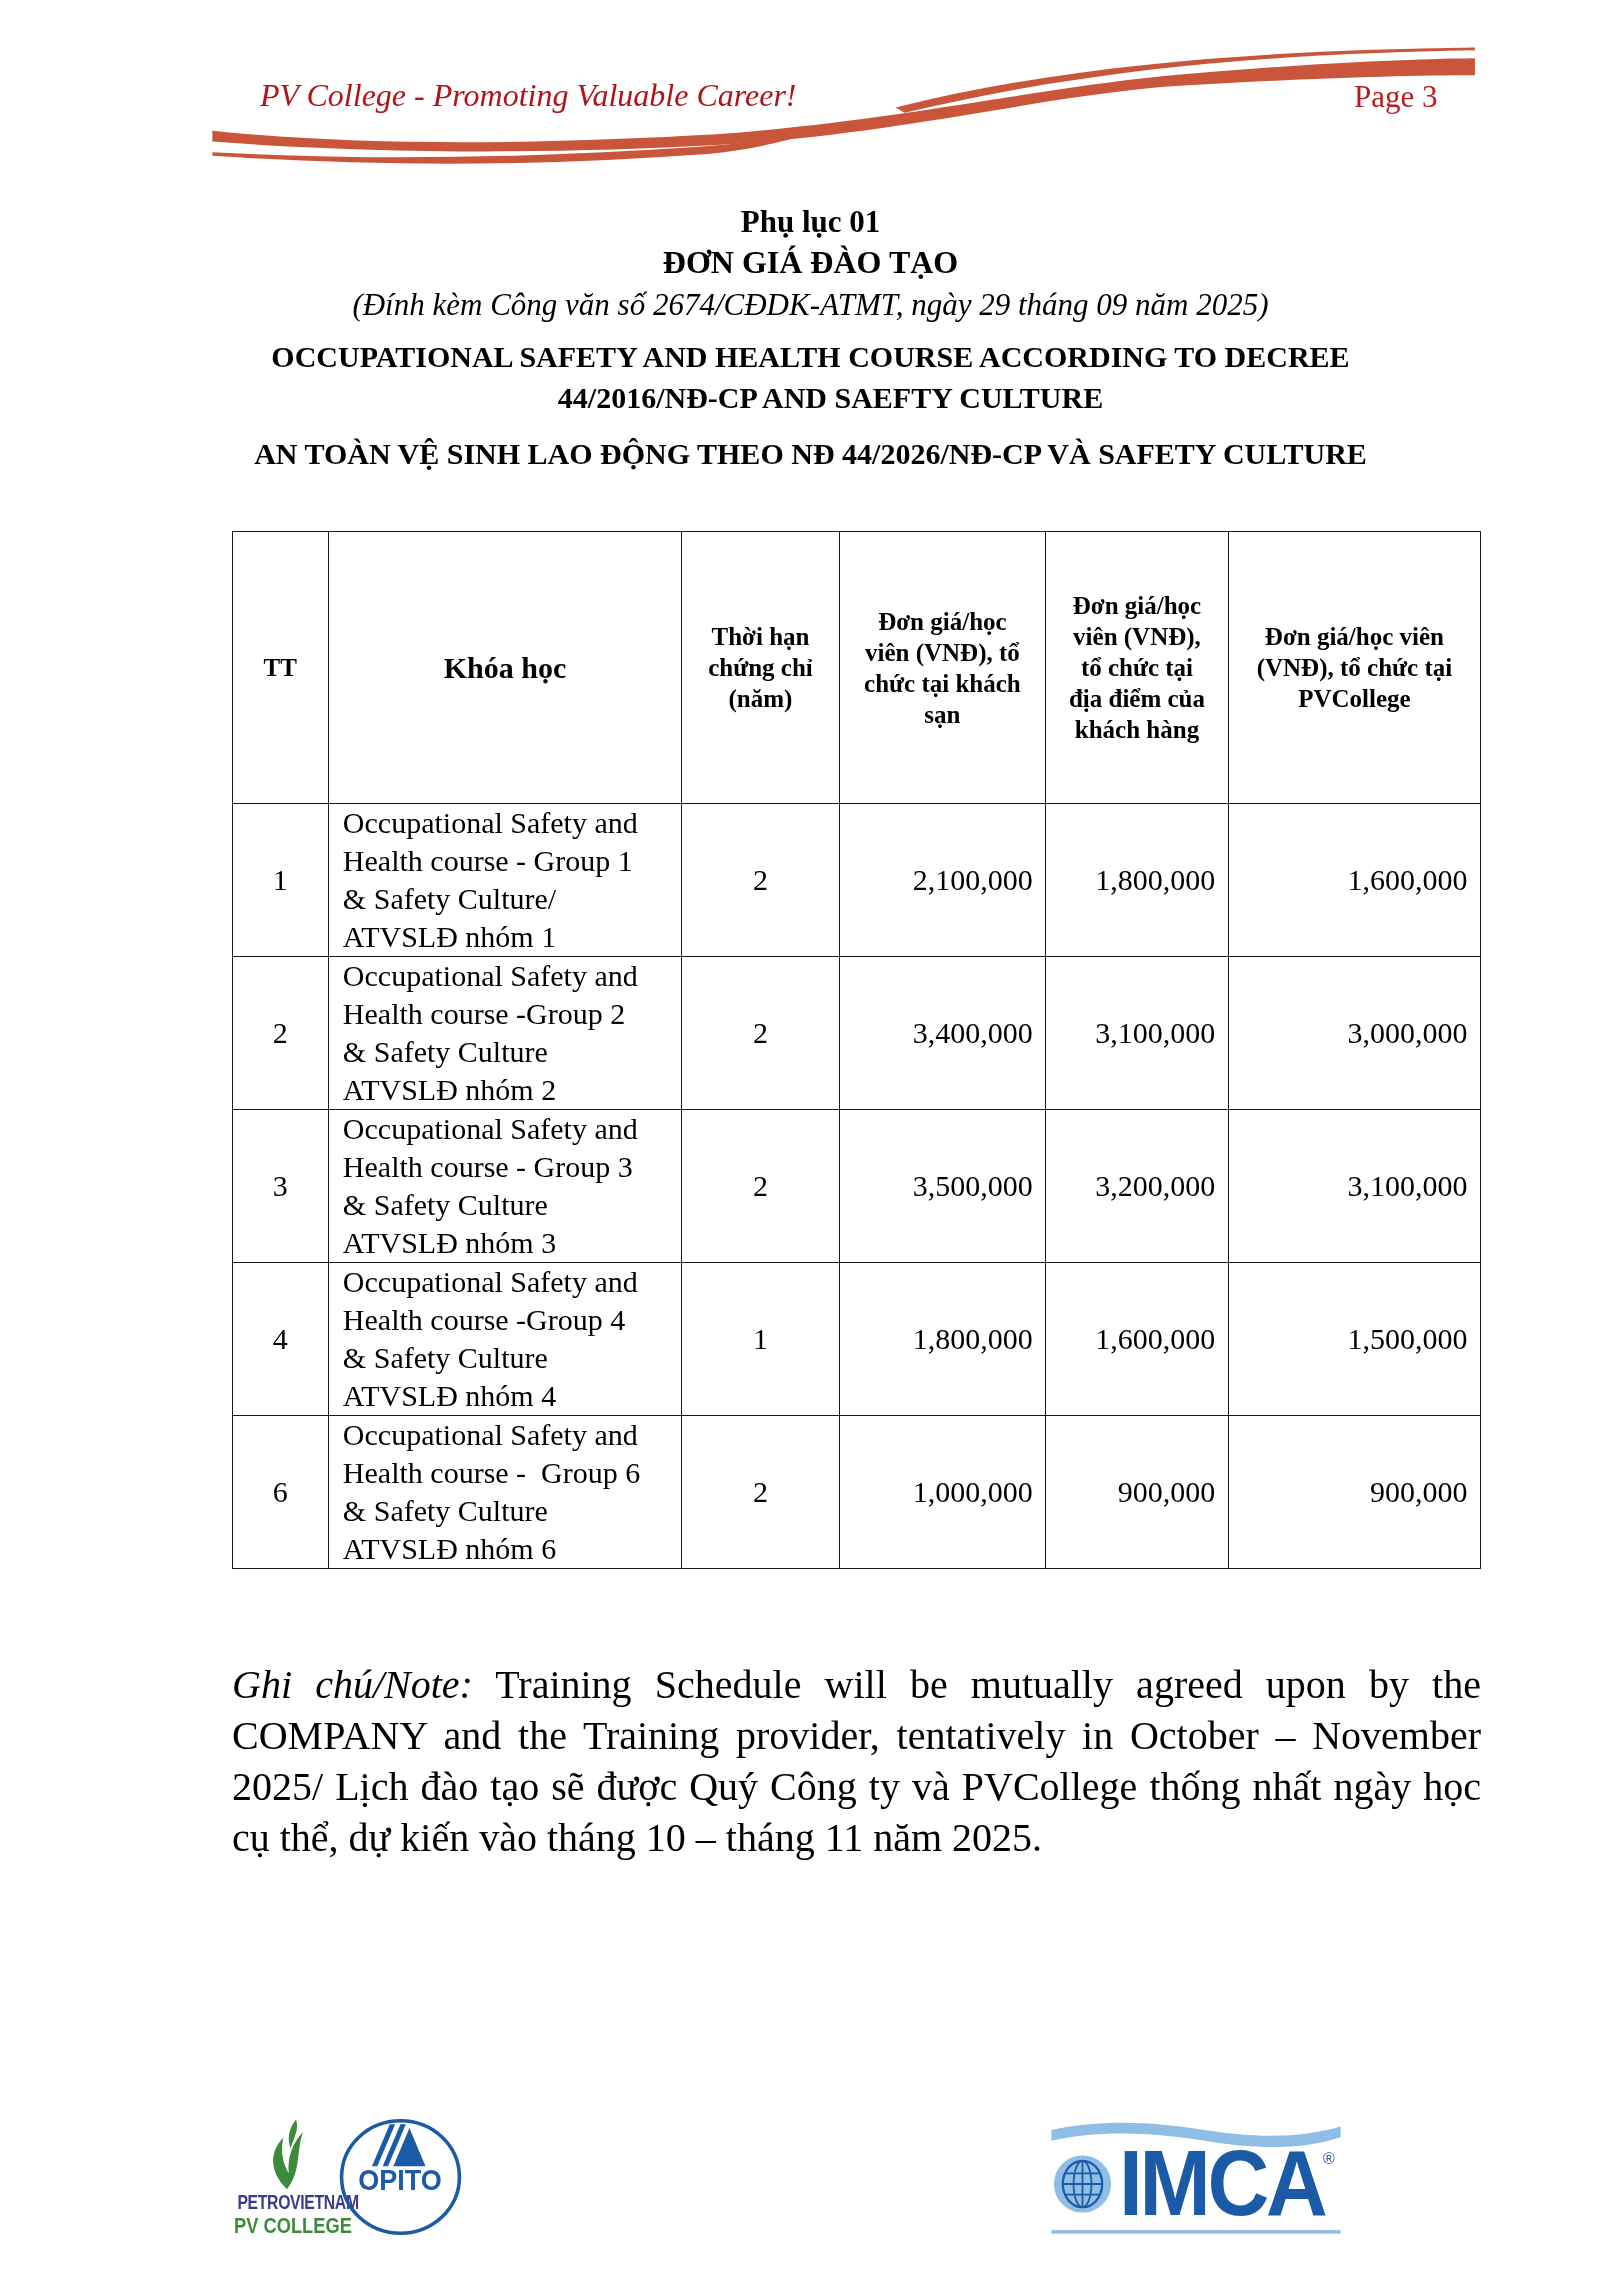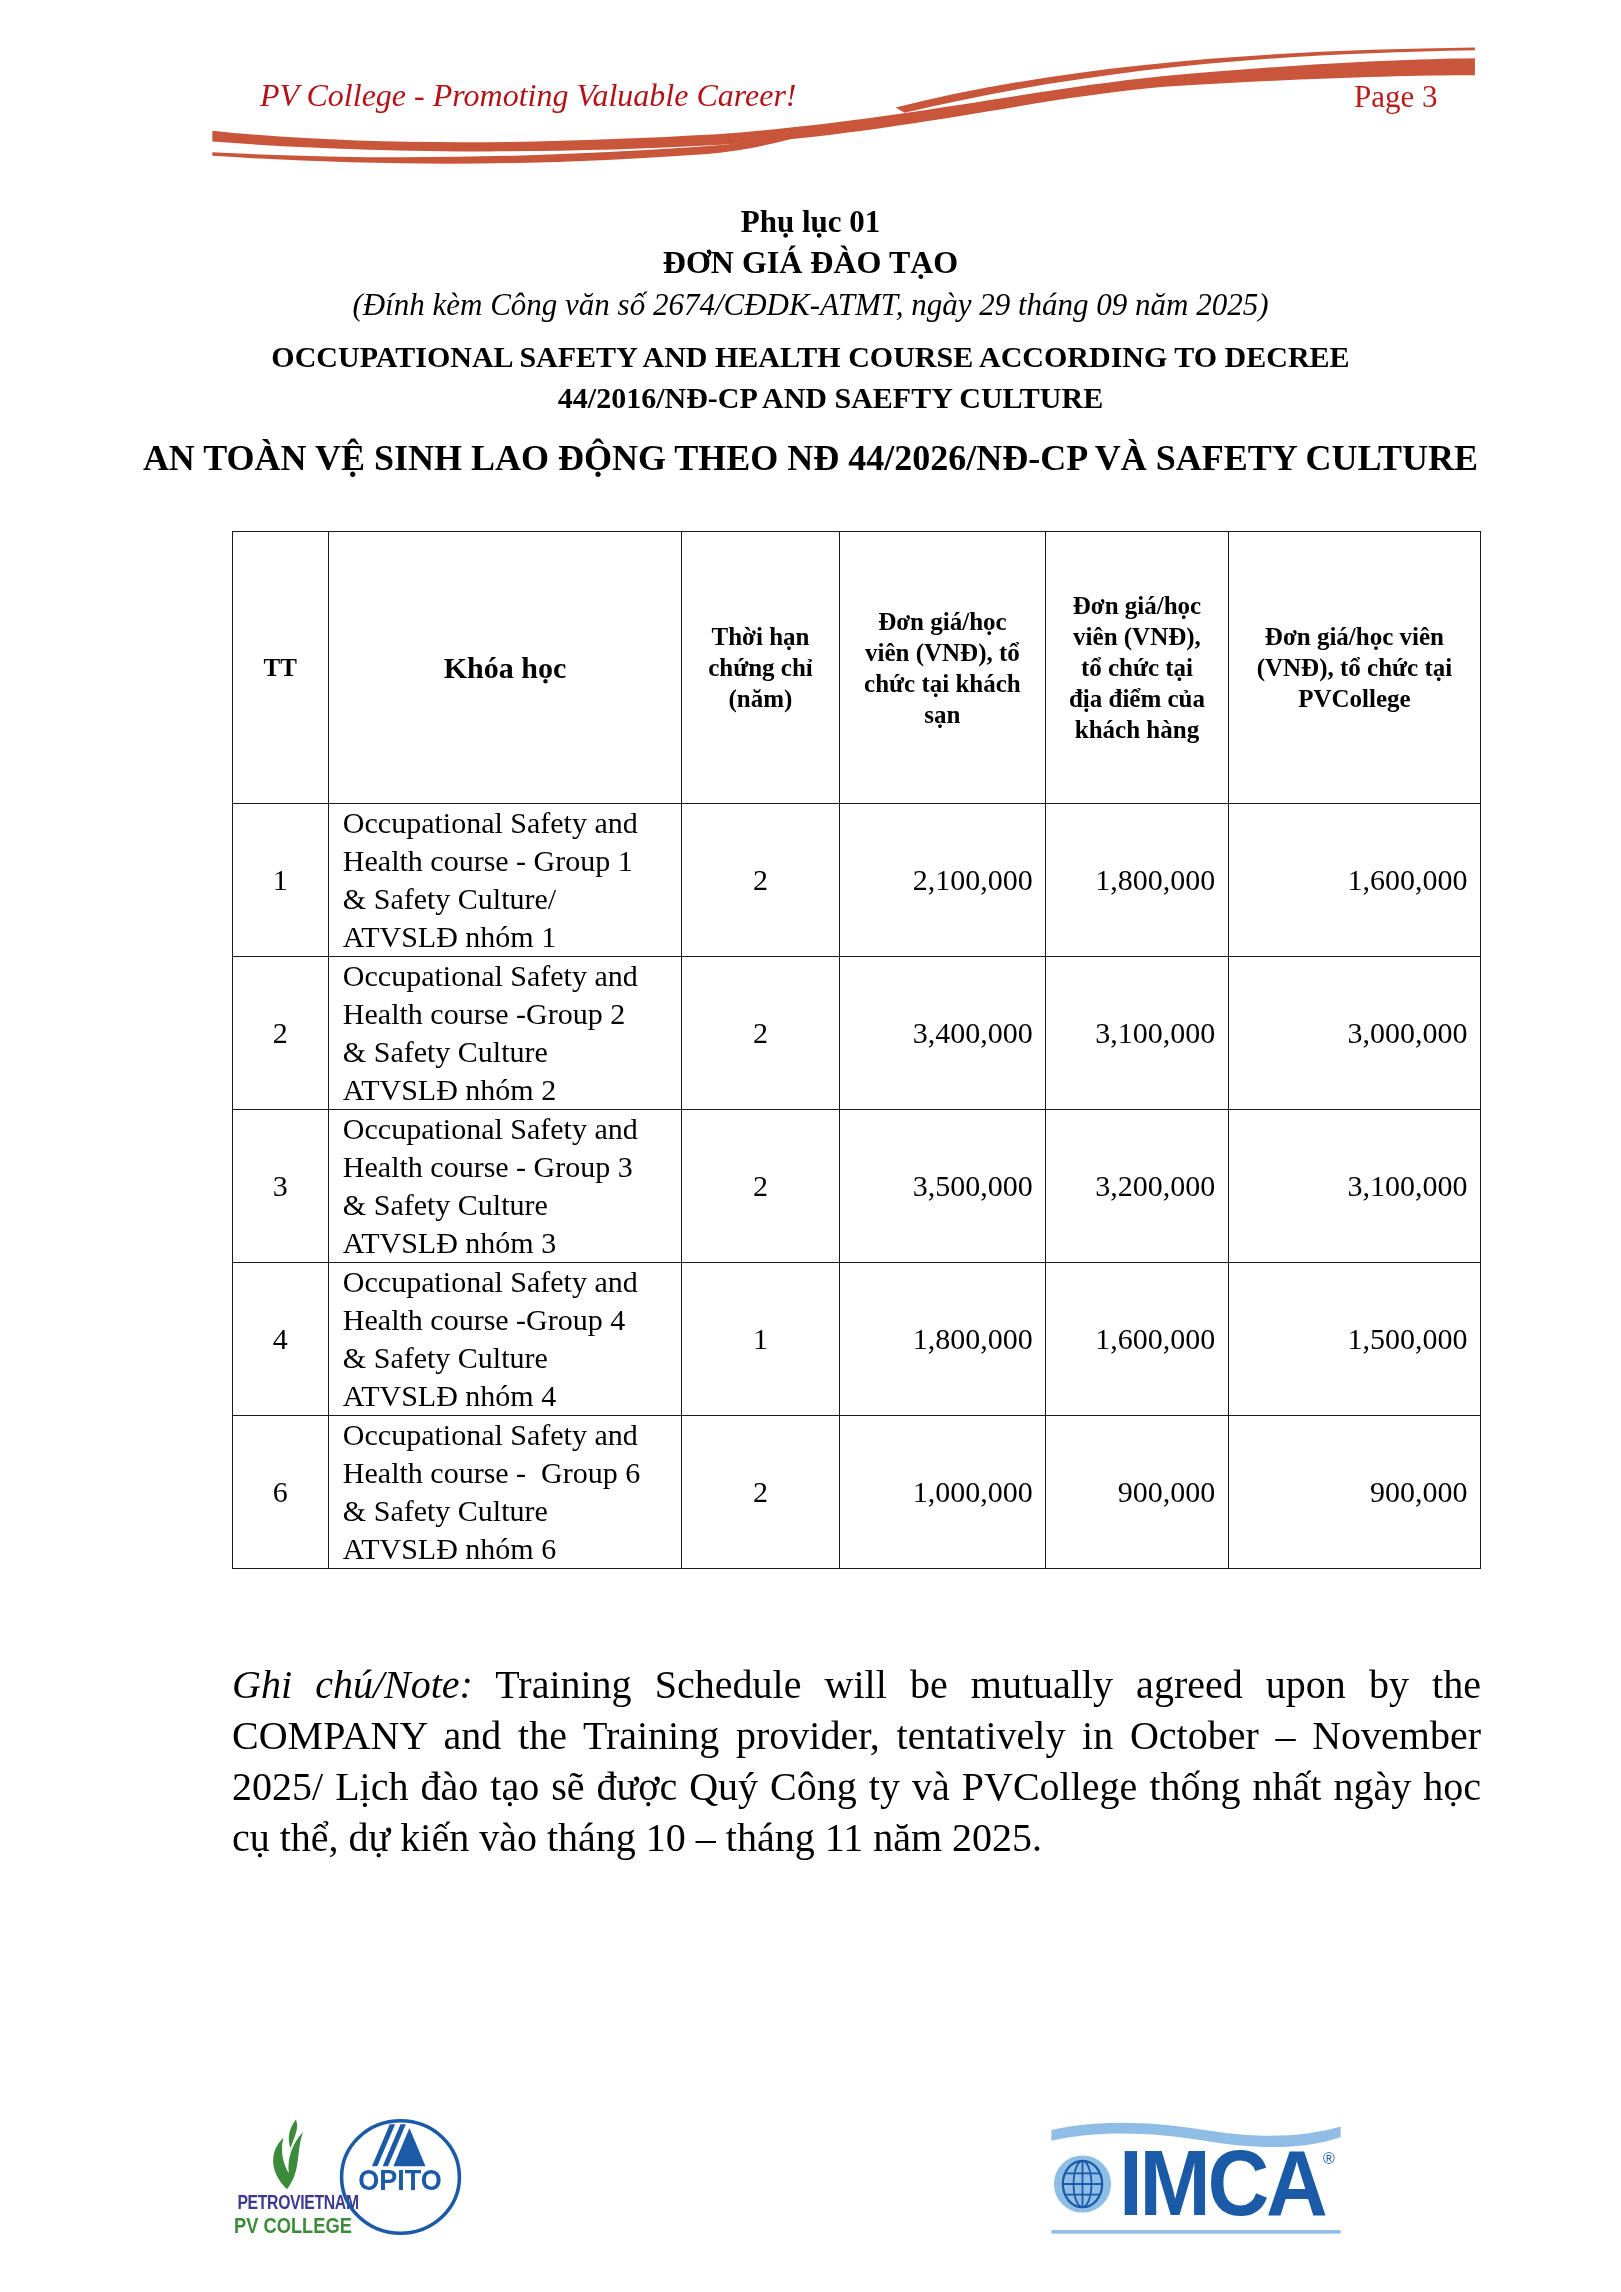--- a/index.html
+++ b/index.html
@@ -9,21 +9,21 @@
   .hdr-swoosh { position:absolute; left:0; top:0; width:1621px; height:197px; }
   .hdr-slogan { position:absolute; left:231px; top:77px; font-size:32px; font-style:italic; color:#b01419; white-space:nowrap;margin-left:29px; }
   .hdr-page { position:absolute; left:1354px; top:79px; font-size:31px; color:#b91c1c; white-space:nowrap; }
   
   .title { position:absolute; left:0; width:1621px; text-align:center; white-space:nowrap; }
   .t1 { top:204px; font-size:31px; font-weight:bold; }
   .t2 { top:244px; font-size:32px; font-weight:bold; }
   .t3 { top:287px; font-size:31px; font-style:italic; }
   .t4 { top:340px; font-size:30px; font-weight:bold; }
   .t5 { top:381px; font-size:30px; font-weight:bold;padding-left:20px; }
-  .t6 { top:437px; font-size:36px; font-weight:bold; }
+  .t6 { top:437px; font-size:30px; font-weight:bold; }
   
   table.price { position:absolute; left:232px; top:531px; border-collapse:collapse; width:1249px; }
   table.price td, table.price th { border:1.8px solid #1a1a1a; padding:0; }
   table.price th { height:271px; font-size:25px; font-weight:bold; line-height:31px; text-align:center; vertical-align:middle; }
   table.price th.big { font-size:30px; }
   table.price td { height:150px; font-size:30px; line-height:38px; vertical-align:middle; }
   td.c-tt { text-align:center; }
   td.c-course { padding-left:14.3px !important; padding-right:7.2px !important; text-align:left; }
   td.c-years { text-align:center; }
   td.c-num { text-align:right; padding-right:12.5px !important; }

